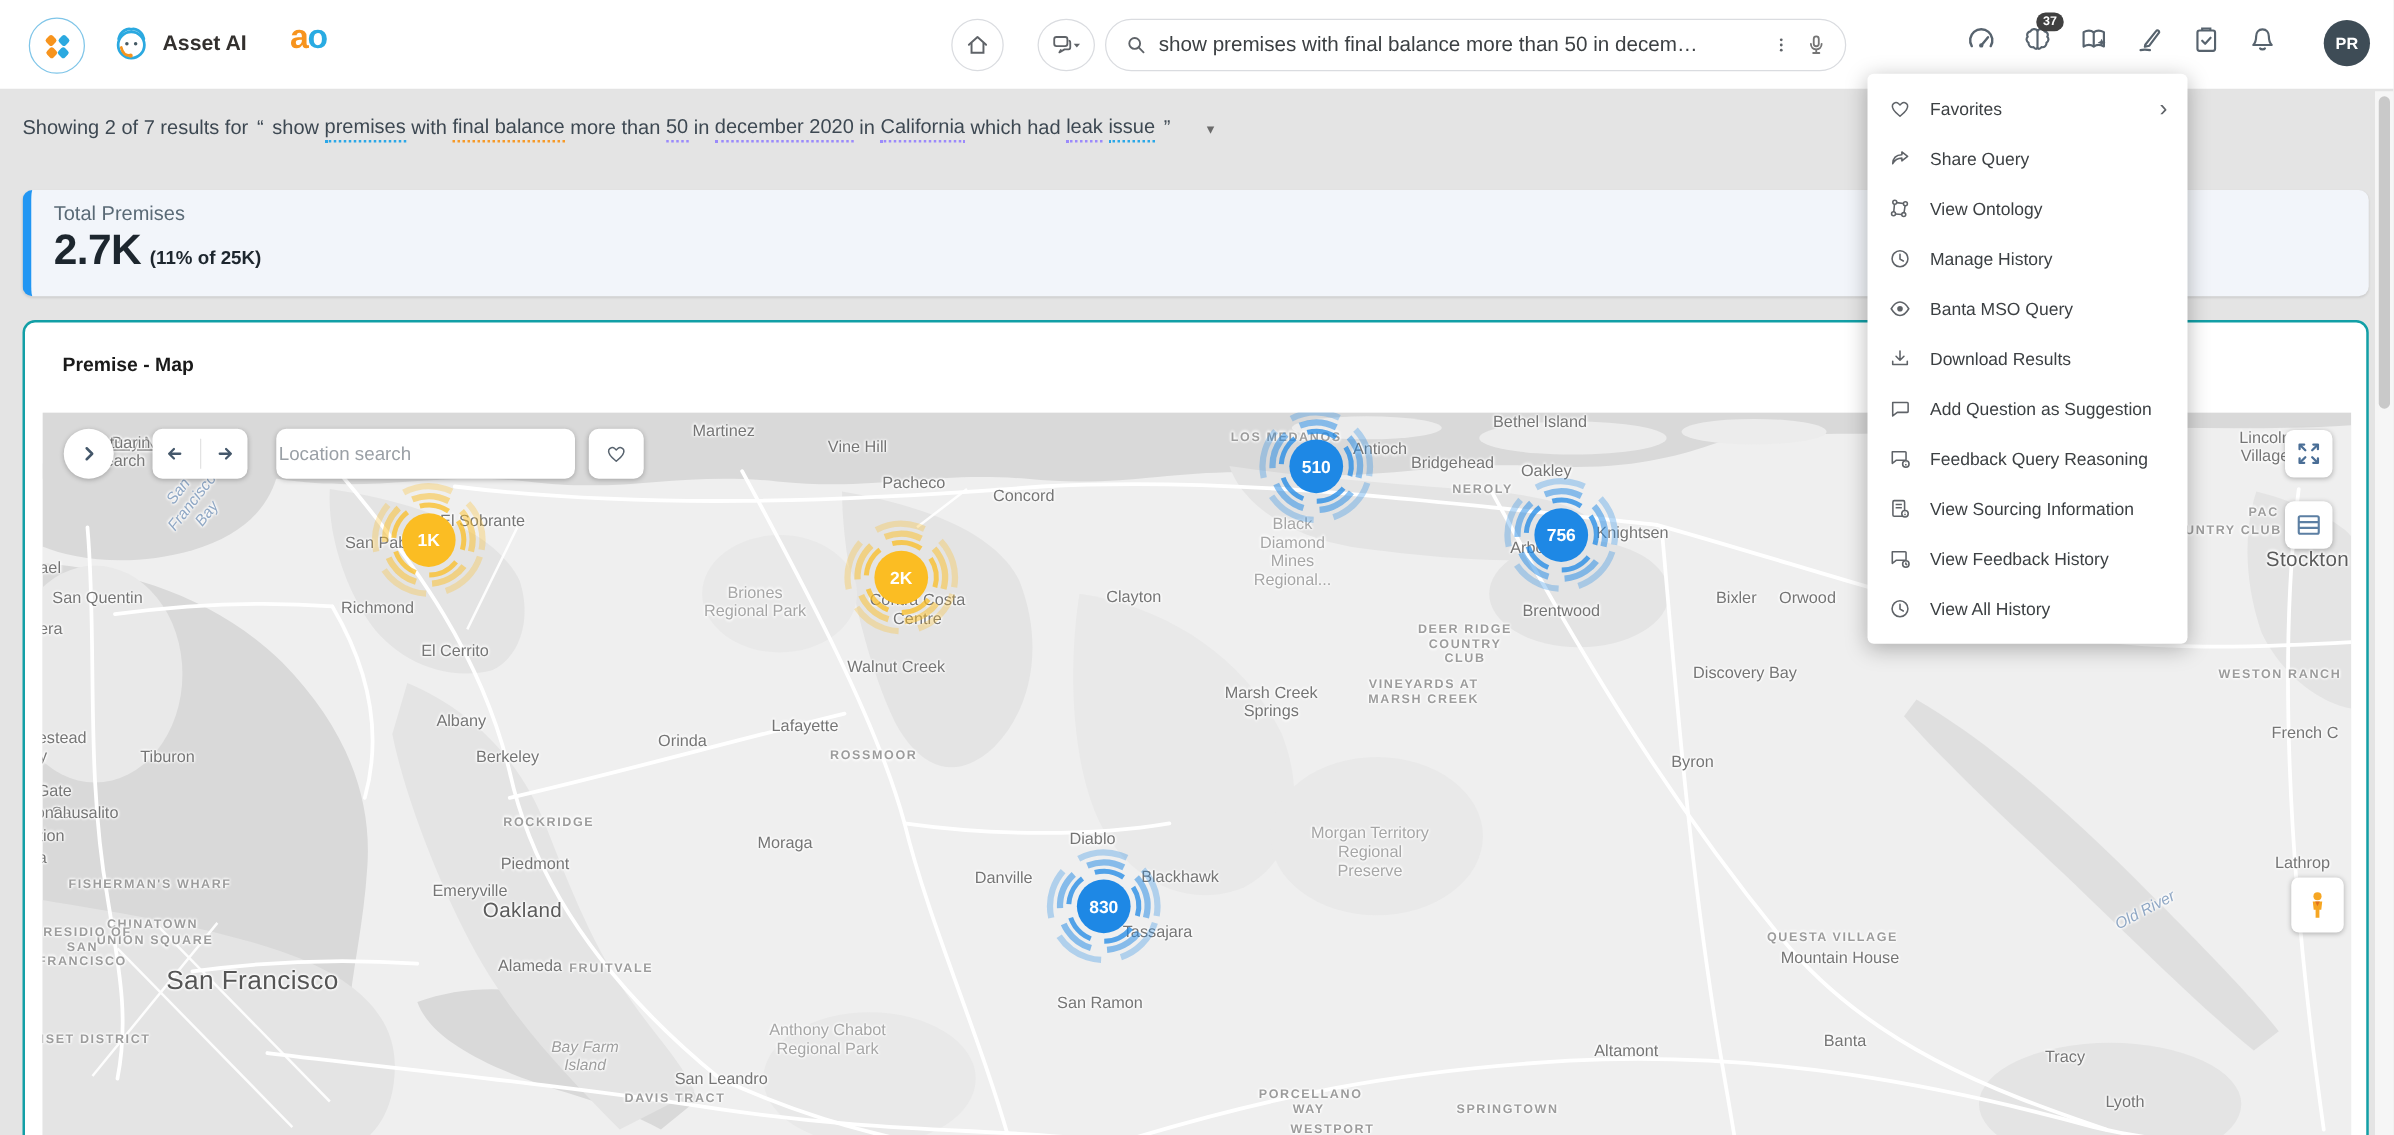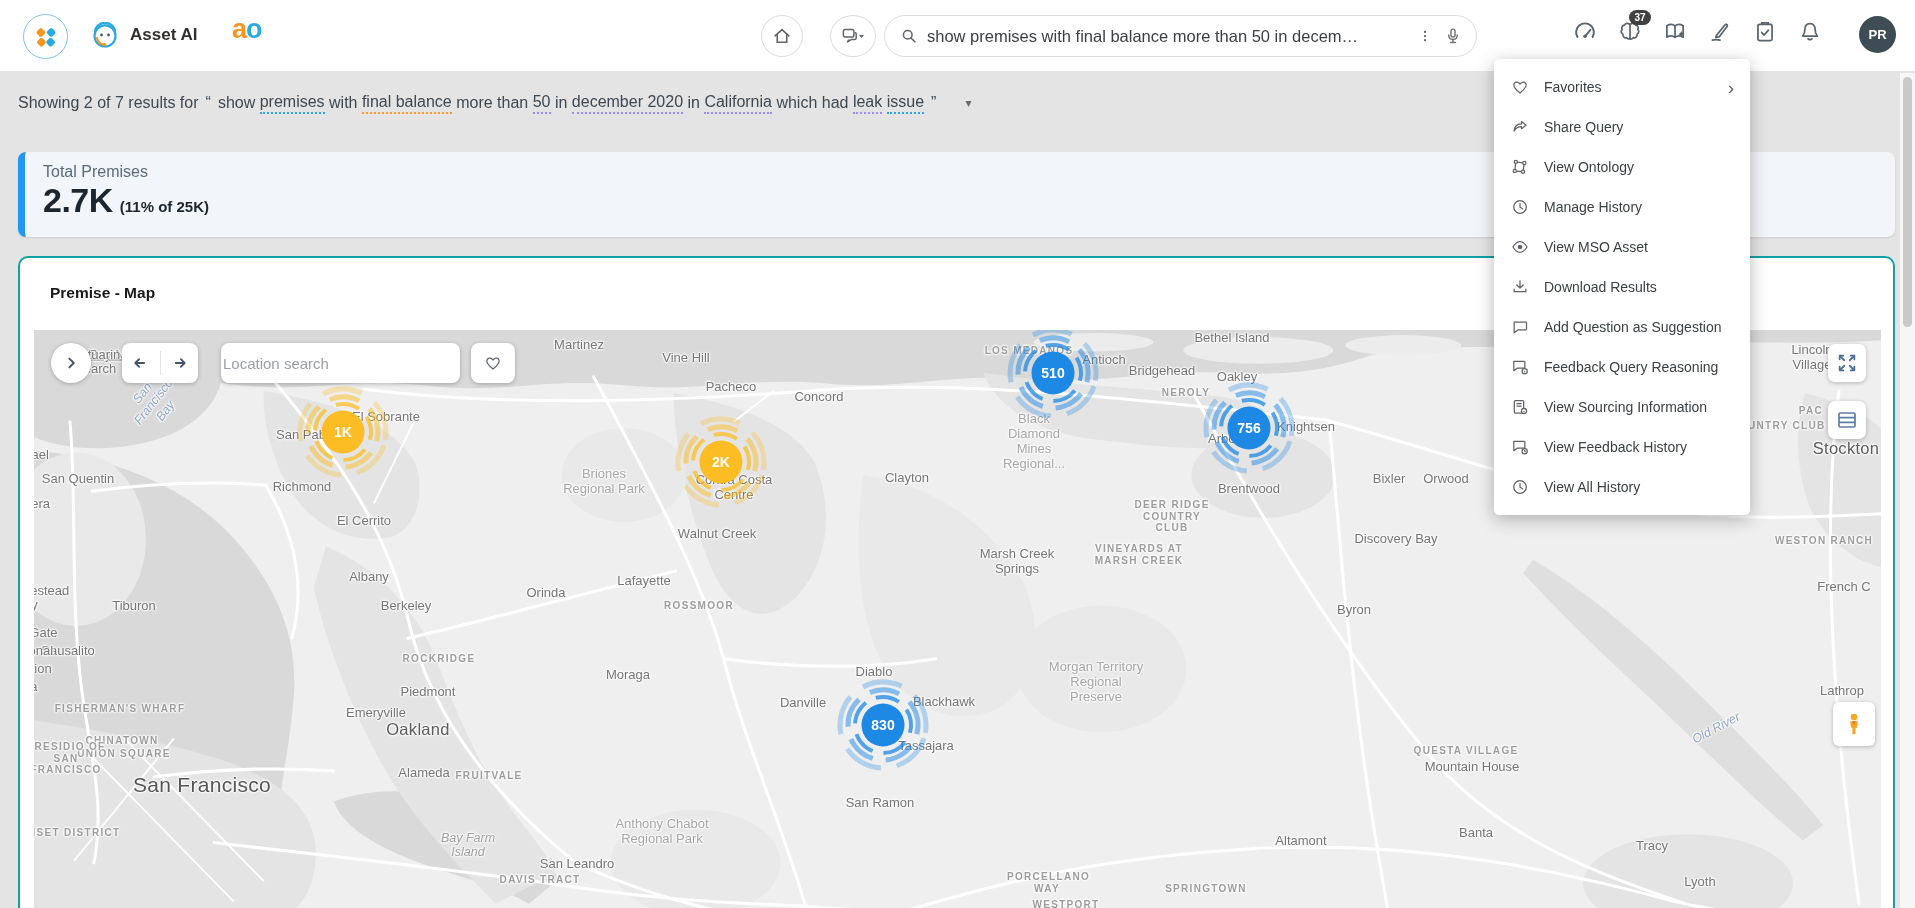--- a/index.html
+++ b/index.html
@@ -552,21 +552,21 @@
         <svg class="mi" viewBox="0 0 24 24">
           <use href="#i-clock"></use>
         </svg>
         <span>Manage History</span>
 
       </div>
       <div class="menu-item">
         <svg class="mi" viewBox="0 0 24 24">
           <use href="#i-eye"></use>
         </svg>
-        <span>View MSO Asset</span>
+        <span>Banta MSO Query</span>
 
       </div>
       <div class="menu-item">
         <svg class="mi" viewBox="0 0 24 24">
           <use href="#i-download"></use>
         </svg>
         <span>Download Results</span>
 
       </div>
       <div class="menu-item">

